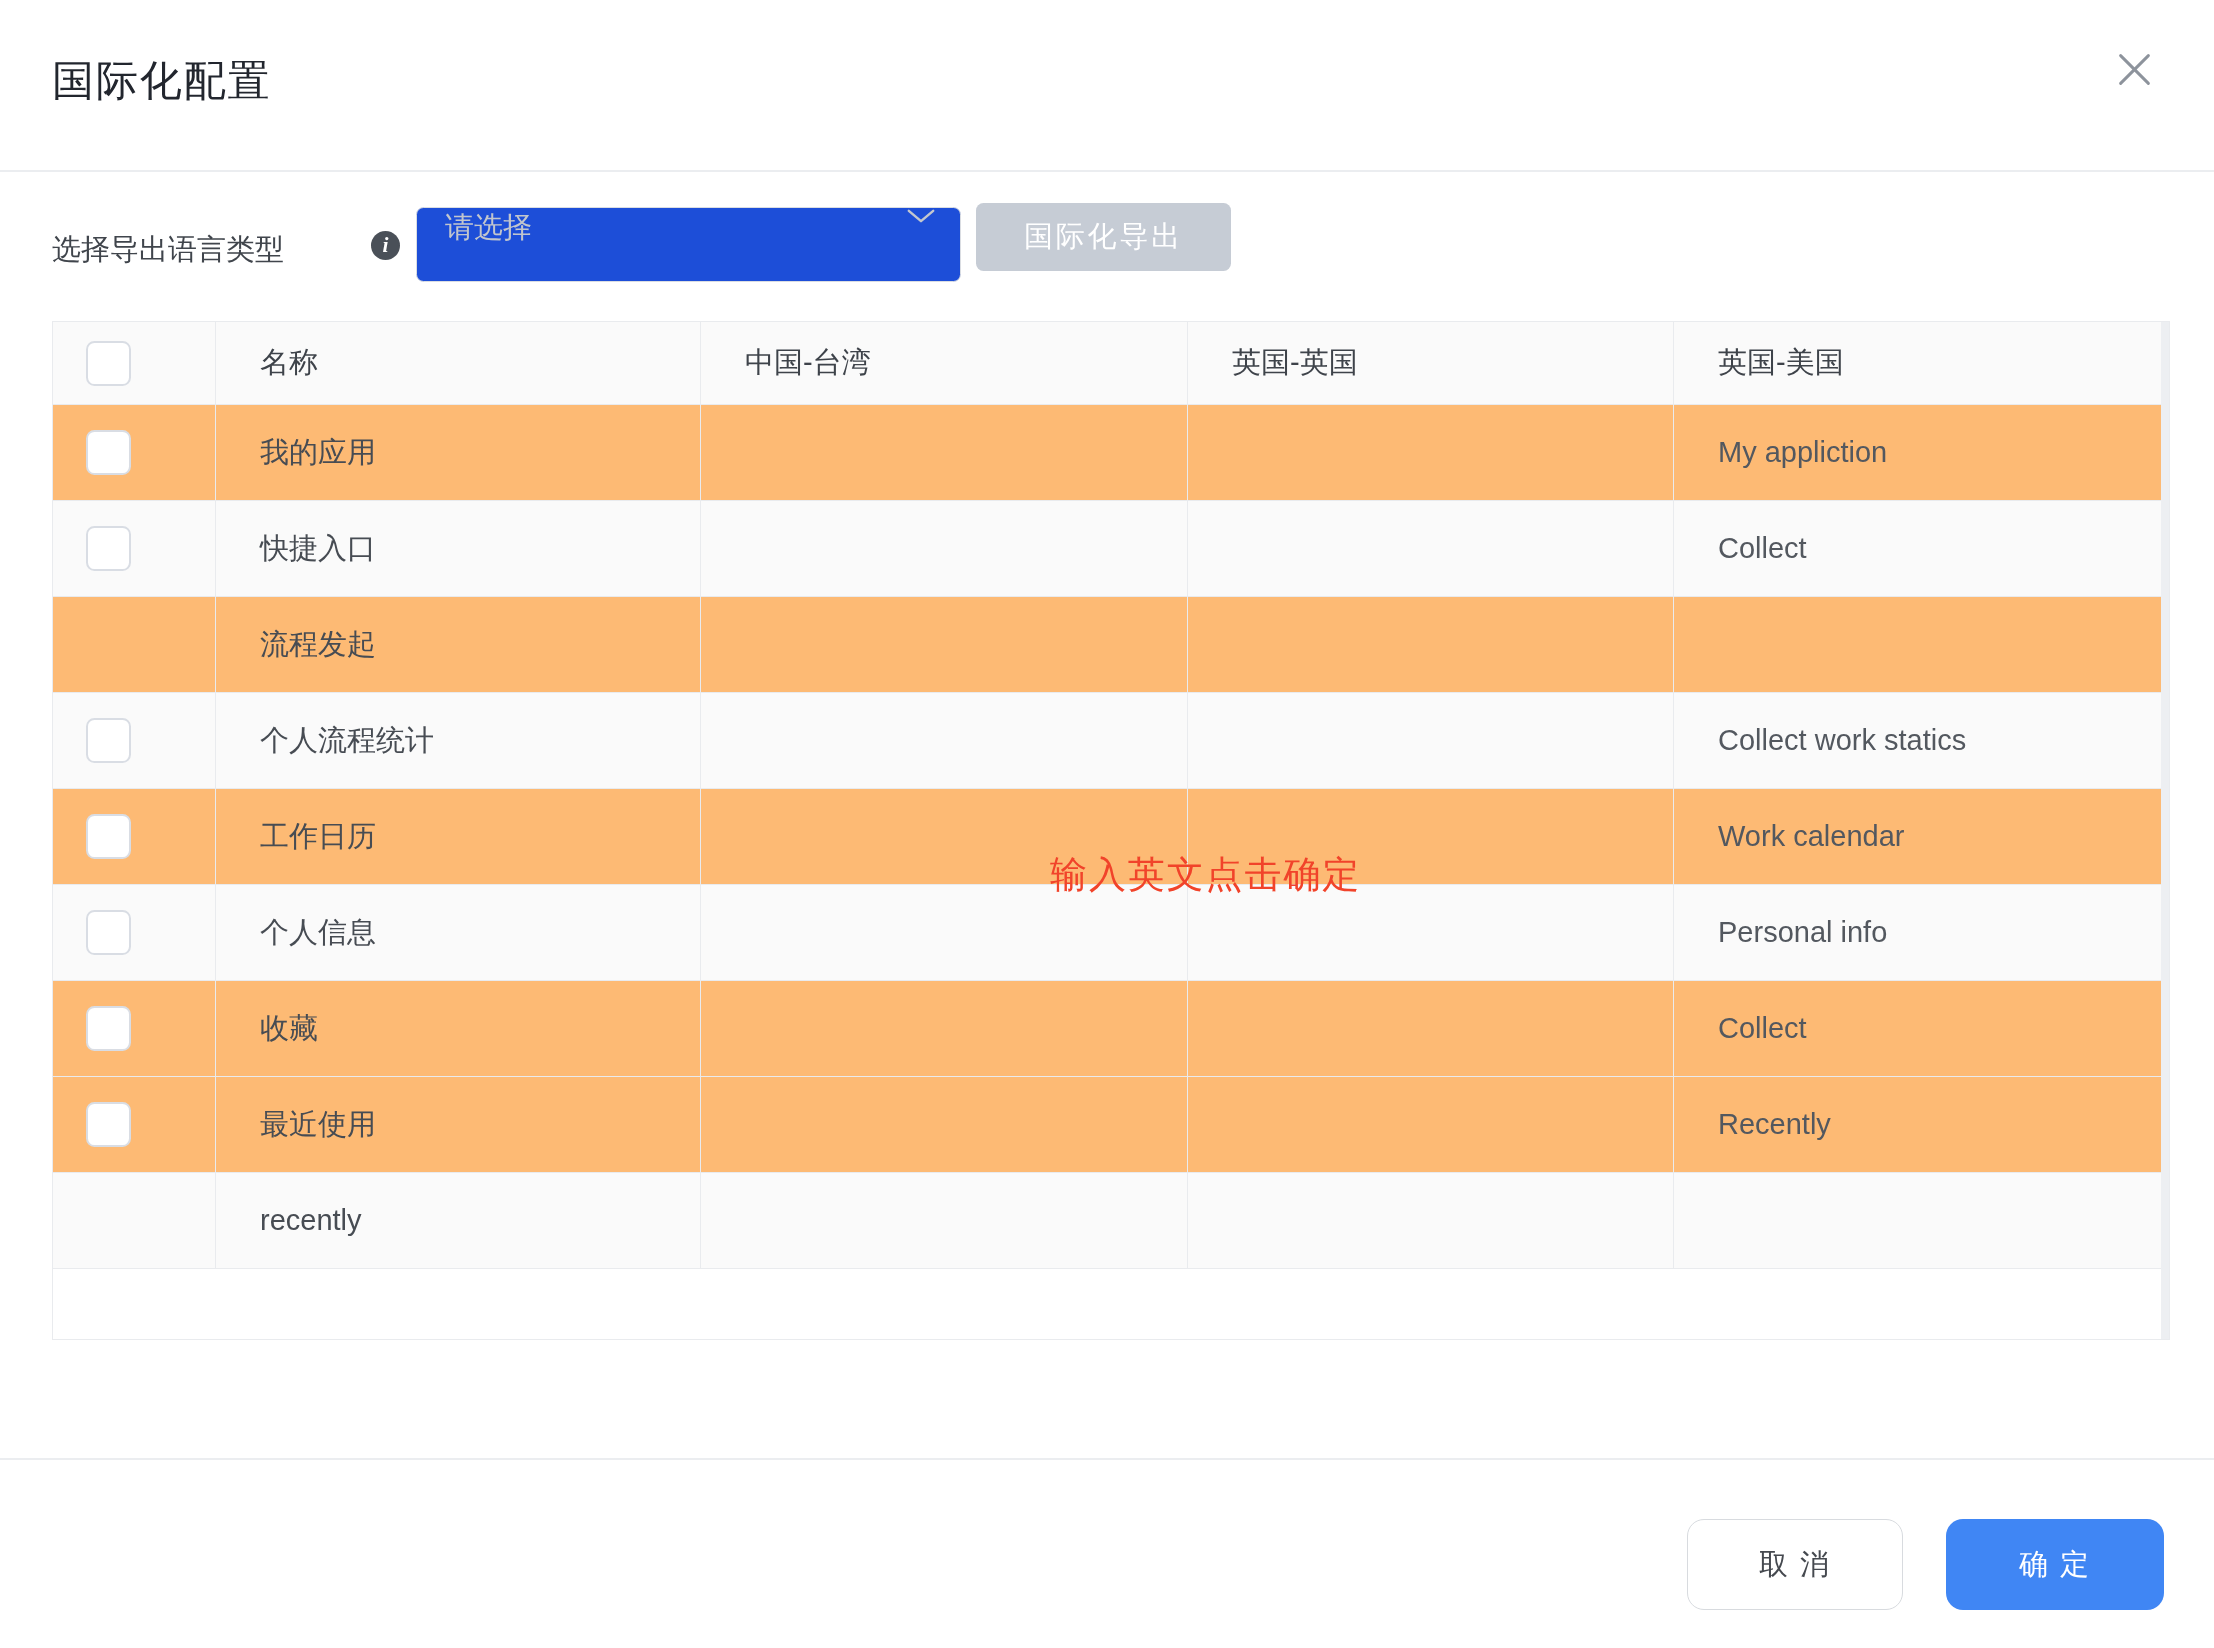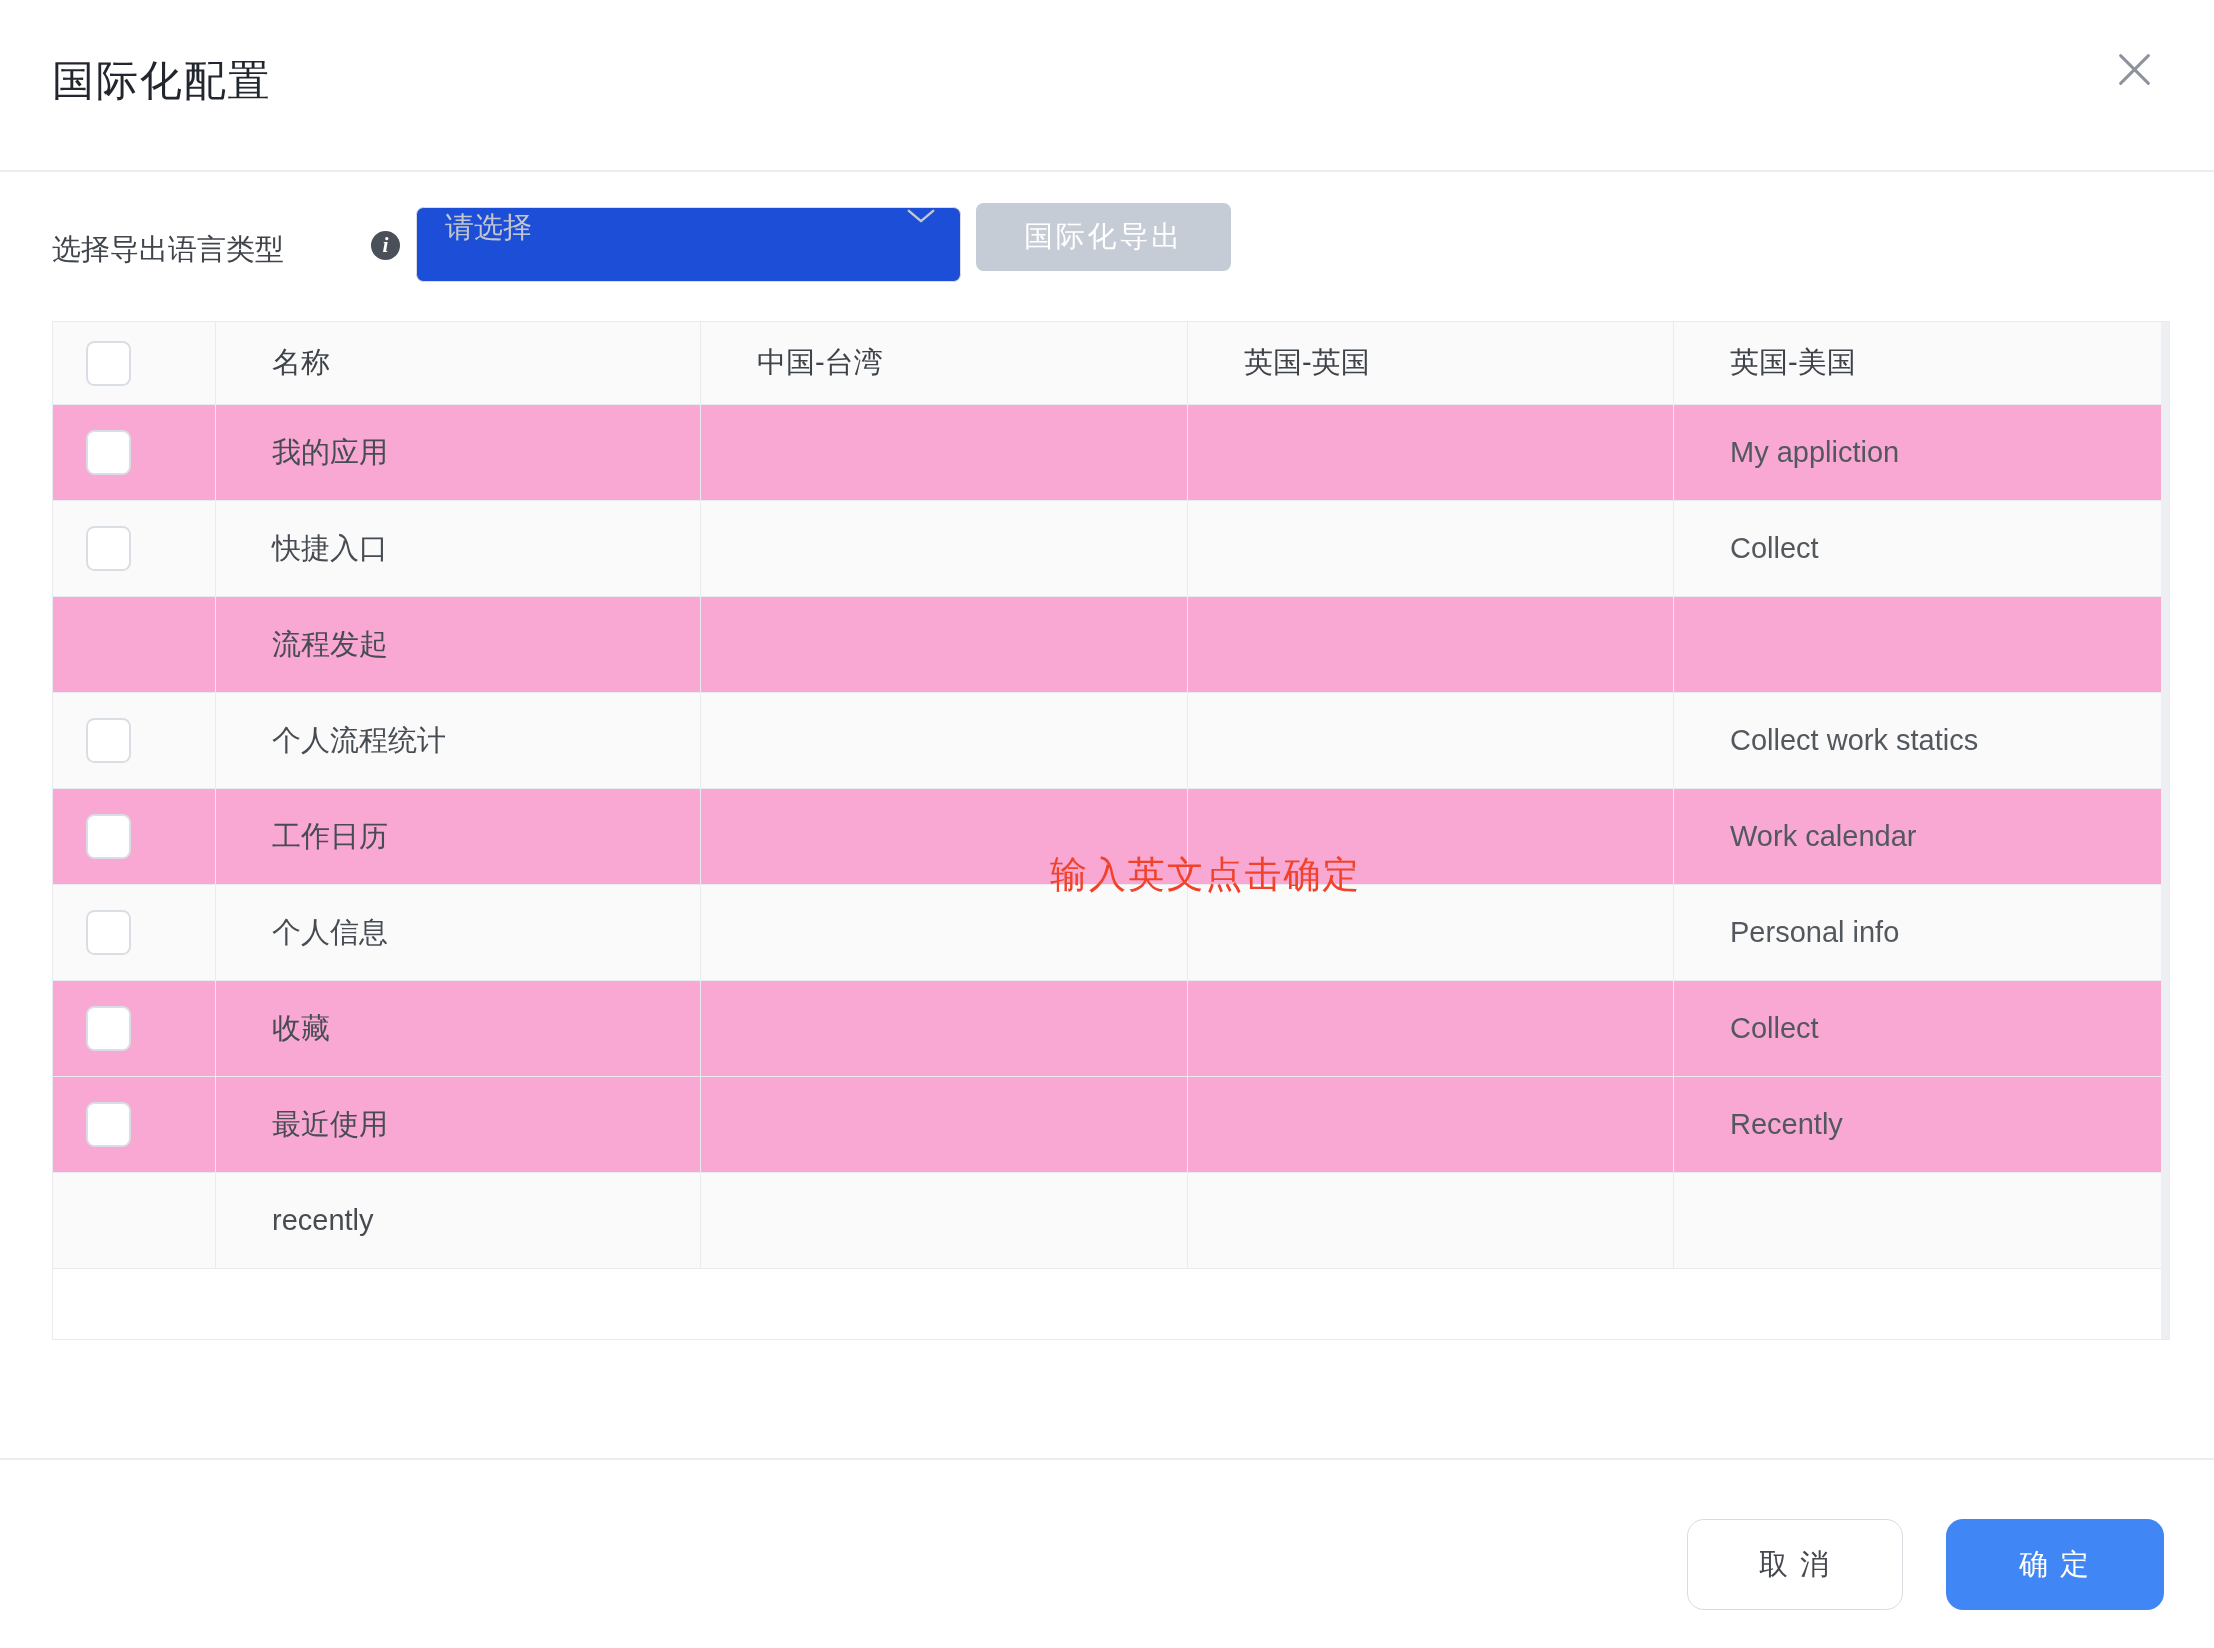--- a/index.html
+++ b/index.html
@@ -28,30 +28,30 @@
   .export{position:absolute;left:976px;top:203px;width:255px;height:68px;background:#c6ccd5;
           border:none;border-radius:7.5px;color:#ffffff;font-size:29px;letter-spacing:2.8px;
           font-family:"Liberation Sans",sans-serif;}
 
   
   .table{position:absolute;left:52px;top:321px;width:2118px;box-sizing:border-box;
          border:1.9px solid #e9ebee;background:#fff;}
   .gutter{position:absolute;top:0;right:0;bottom:0;width:8.4px;background:#edeff2;z-index:3;}
   .thead{display:flex;height:82px;background:#fafafa;border-bottom:1.9px solid #e9ebee;
          font-size:29px;font-weight:500;color:#3e434a;}
-  .trow{display:flex;height:95px;border-bottom:1.9px solid #e9ebee;font-size:29px;background:#f9a8d4;}
+  .trow{display:flex;height:95px;border-bottom:1.9px solid #e9ebee;font-size:29px;background:#fdba74;}
   .trow.alt{background:#fafafa;}
   .tfoot{height:70px;background:#fff;}
   .c0,.c1,.c2,.c3,.c4{box-sizing:border-box;display:flex;align-items:center;}
   .c0{width:162px;}
   .c1{width:485px;}
   .c2{width:487px;}
   .c3{width:486px;}
   .c4{flex:1;}
-  .c1,.c2,.c3,.c4{border-left:1.9px solid #e9ebee;padding-left:56px;}
+  .c1,.c2,.c3,.c4{border-left:1.9px solid #e9ebee;padding-left:44px;}
   .name-cell{color:#474c53;}
   .us-cell{color:#53585f;}
   .checkbox{width:45px;height:45px;box-sizing:border-box;border:2.8px solid #d9dde4;border-radius:8.4px;
             background:#fff;margin-left:33px;}
 
   
   .annotation{position:absolute;left:1050px;top:853px;font-size:37px;line-height:43px;
               color:#f1432a;letter-spacing:1.9px;z-index:5;white-space:nowrap;}
 
   

